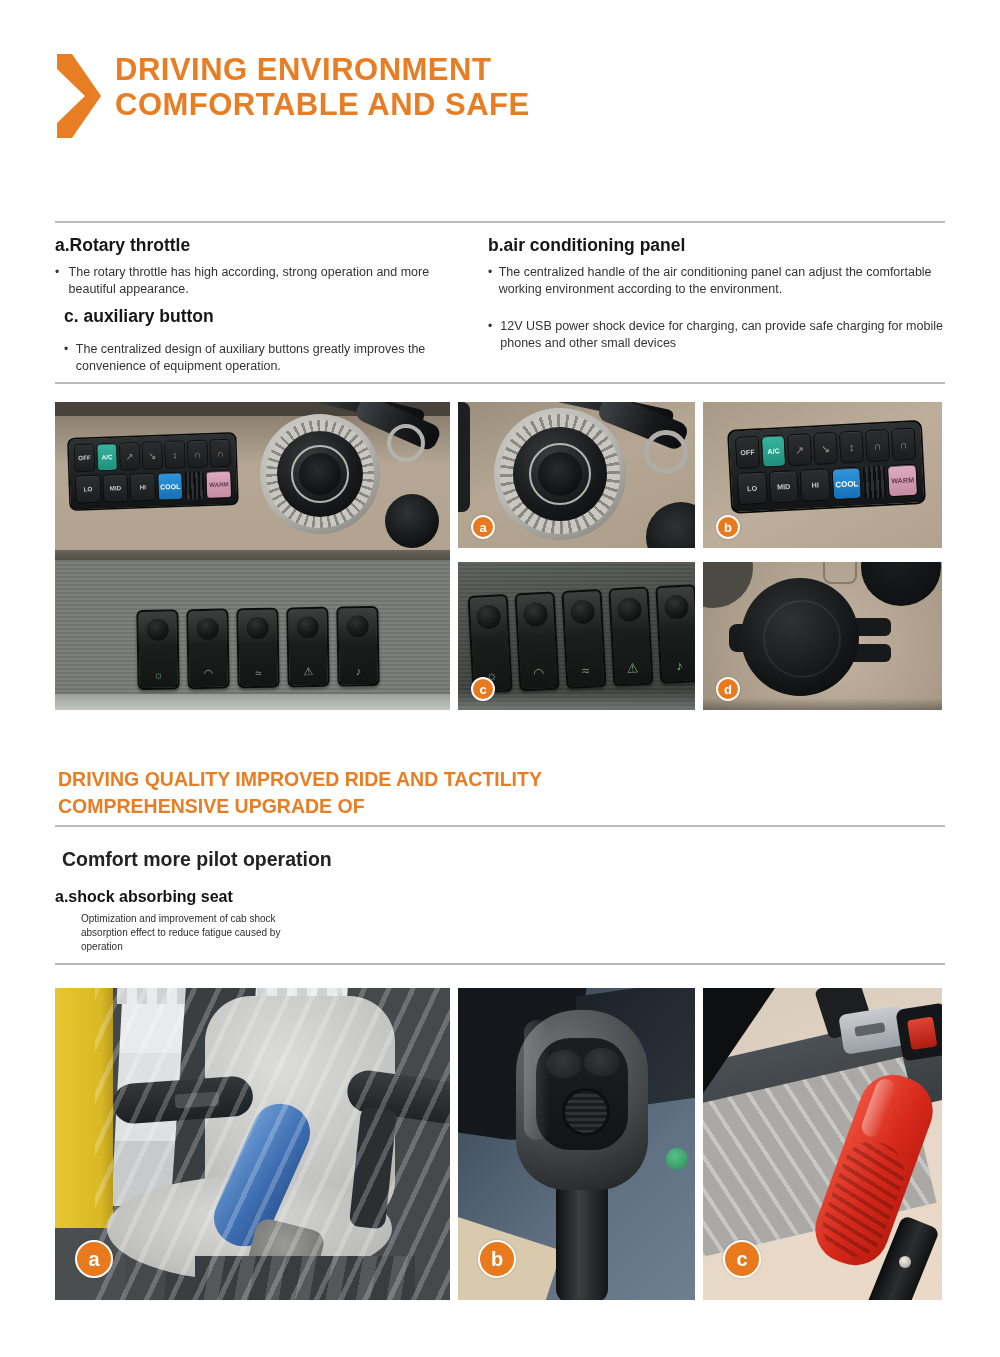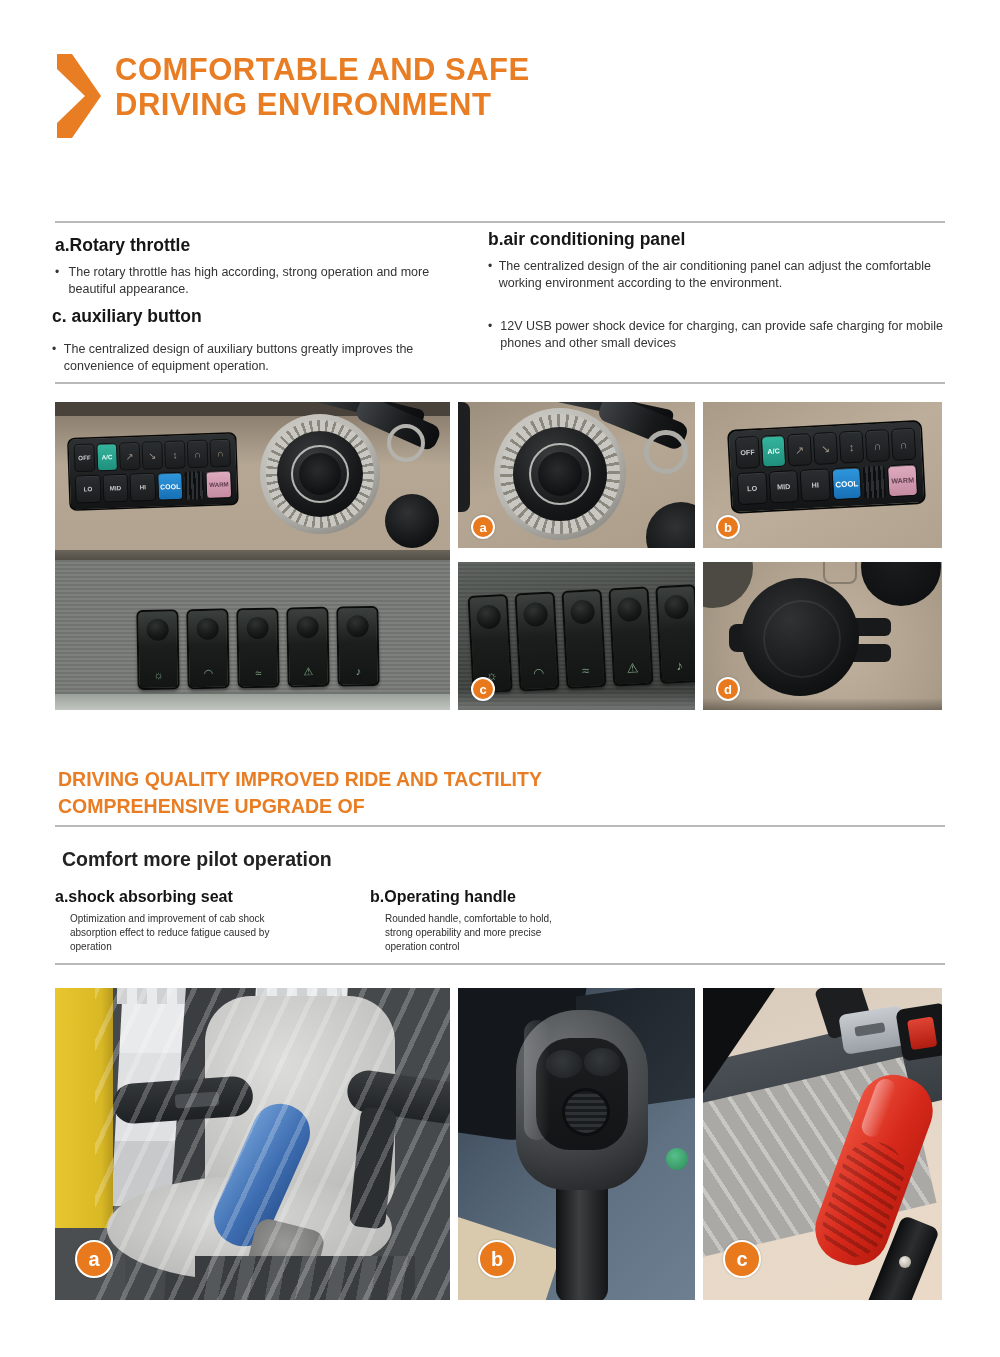--- a/index.html
+++ b/index.html
@@ -17,21 +17,21 @@
               font-weight:800;line-height:27px;}
   .s2-sub{position:absolute;left:62px;top:848px;color:#222;font-size:19.5px;font-weight:800;}
   .divider{position:absolute;left:55px;width:890px;height:2px;background:#b9b9b9;}
 
   
   .feat h3{margin:0;color:#161616;font-size:17.5px;font-weight:800;}
   .feat .bullet{display:flex;margin-top:8px;}
   .feat .dot{width:17px;color:#333;font-size:12px;line-height:17px;}
   .feat p{margin:0;color:#333;font-size:12.5px;line-height:17px;}
   .sfeat h4{margin:0;color:#141414;font-size:16px;font-weight:800;}
-  .sfeat p{margin:6px 0 0 15px;color:#2e2e2e;font-size:10px;line-height:14px;}
+  .sfeat p{margin:6px 0 0 26px;color:#2e2e2e;font-size:10px;line-height:14px;}
 
   
   .photo{position:absolute;overflow:hidden;background:#b3a592;}
   .badge{position:absolute;border-radius:50%;background:#e8791d;border:2px solid #fff;
          color:#fff;display:flex;align-items:center;justify-content:center;font-weight:700;
          box-shadow:0 0 2px rgba(0,0,0,.25);}
   .badge-sm{width:20px;height:20px;font-size:13px;left:13px;bottom:9px;}
   .badge-lg{width:34px;height:34px;font-size:20px;left:20px;bottom:22px;}
 
   
@@ -71,41 +71,41 @@
 <body>
 
 <div class="page">
 
   <div class="chev">
     <svg width="47" height="86" viewBox="0 0 47 86">
       <polygon points="2,1 17,1 46,43 17,85 2,85 2,70 30,43 2,16" fill="#e87d23"></polygon>
     </svg>
   </div>
   <div class="main-title">
+    <div>DRIVING ENVIRONMENT</div>
     <div>COMFORTABLE AND SAFE</div>
-    <div>DRIVING ENVIRONMENT</div>
   </div>
 
   <div class="divider" style="top:221px"></div>
 
   <div class="feat abs" style="left:55px;top:235px;width:400px">
     <h3>a.Rotary throttle</h3>
     <div class="bullet">
         <span class="dot">•</span>
       <p>The rotary throttle has high according, strong operation and more beautiful appearance.</p>
       </div>
   </div>
-  <div class="feat abs" style="left:488px;top:229px;width:462px">
+  <div class="feat abs" style="left:488px;top:235px;width:462px">
     <h3>b.air conditioning panel</h3>
     <div class="bullet">
         <span class="dot">•</span>
-      <p>The centralized design of the air conditioning panel can adjust the comfortable working environment according to the environment.</p>
-      </div>
-  </div>
-  <div class="feat abs" style="left:52px;top:306px;width:400px">
+      <p>The centralized handle of the air conditioning panel can adjust the comfortable working environment according to the environment.</p>
+      </div>
+  </div>
+  <div class="feat abs" style="left:64px;top:306px;width:400px">
     <h3>c. auxiliary button</h3>
     <div class="bullet" style="margin-top:14px">
         <span class="dot">•</span>
       <p>The centralized design of auxiliary buttons greatly improves the convenience of equipment operation.</p>
       </div>
   </div>
   <div class="feat abs" style="left:488px;top:306px;width:462px">
     <div class="bullet" style="margin-top:12px">
         <span class="dot">•</span>
       <p>12V USB power shock device for charging, can provide safe charging for mobile phones and other small devices</p>
@@ -263,24 +263,20 @@
     <div>DRIVING QUALITY IMPROVED RIDE AND TACTILITY</div>
     <div>COMPREHENSIVE UPGRADE OF</div>
   </div>
   <div class="divider" style="top:825px"></div>
   <div class="s2-sub">Comfort more pilot operation</div>
 
   <div class="sfeat abs" style="left:55px;top:888px;width:280px">
     <h4>a.shock absorbing seat</h4>
     <p style="width:215px">Optimization and improvement of cab shock absorption effect to reduce fatigue caused by operation</p>
   </div>
-  <div class="sfeat abs" style="left:370px;top:888px;width:240px">
-    <h4>b.Operating handle</h4>
-    <p style="width:180px">Rounded handle, comfortable to hold, strong operability and more precise operation control</p>
-  </div>
   <div class="divider" style="top:963px"></div>
 
   <div class="photo" style="left:55px;top:988px;width:395px;height:312px;background:#45494c">
     <div class="abs" style="left:62px;top:0;width:225px;height:218px;background:linear-gradient(180deg,#e9eaec 0 30%,#dfe0e2 30% 70%,#c7c9cb 70%);transform:skewX(-3deg)"></div>
     <div class="abs" style="left:62px;top:0;width:225px;height:16px;background:repeating-linear-gradient(90deg,#cfd1d3 0 10px,#e9eaec 10px 20px)"></div>
     <div class="abs" style="left:120px;top:0;width:70px;height:312px;background:#3b3e41;transform:skewX(-4deg)"></div>
     <div class="abs" style="left:0;top:0;width:58px;height:258px;background:linear-gradient(90deg,#e7c62f,#d9b825 80%,#b89a1e);border-radius:0 0 18px 0"></div>
     <div class="abs" style="left:0;top:240px;width:70px;height:72px;background:#4a4e51"></div>
     <div class="abs" style="left:276px;top:34px;width:12px;height:26px;background:#c2342a;border-radius:3px"></div>
 

